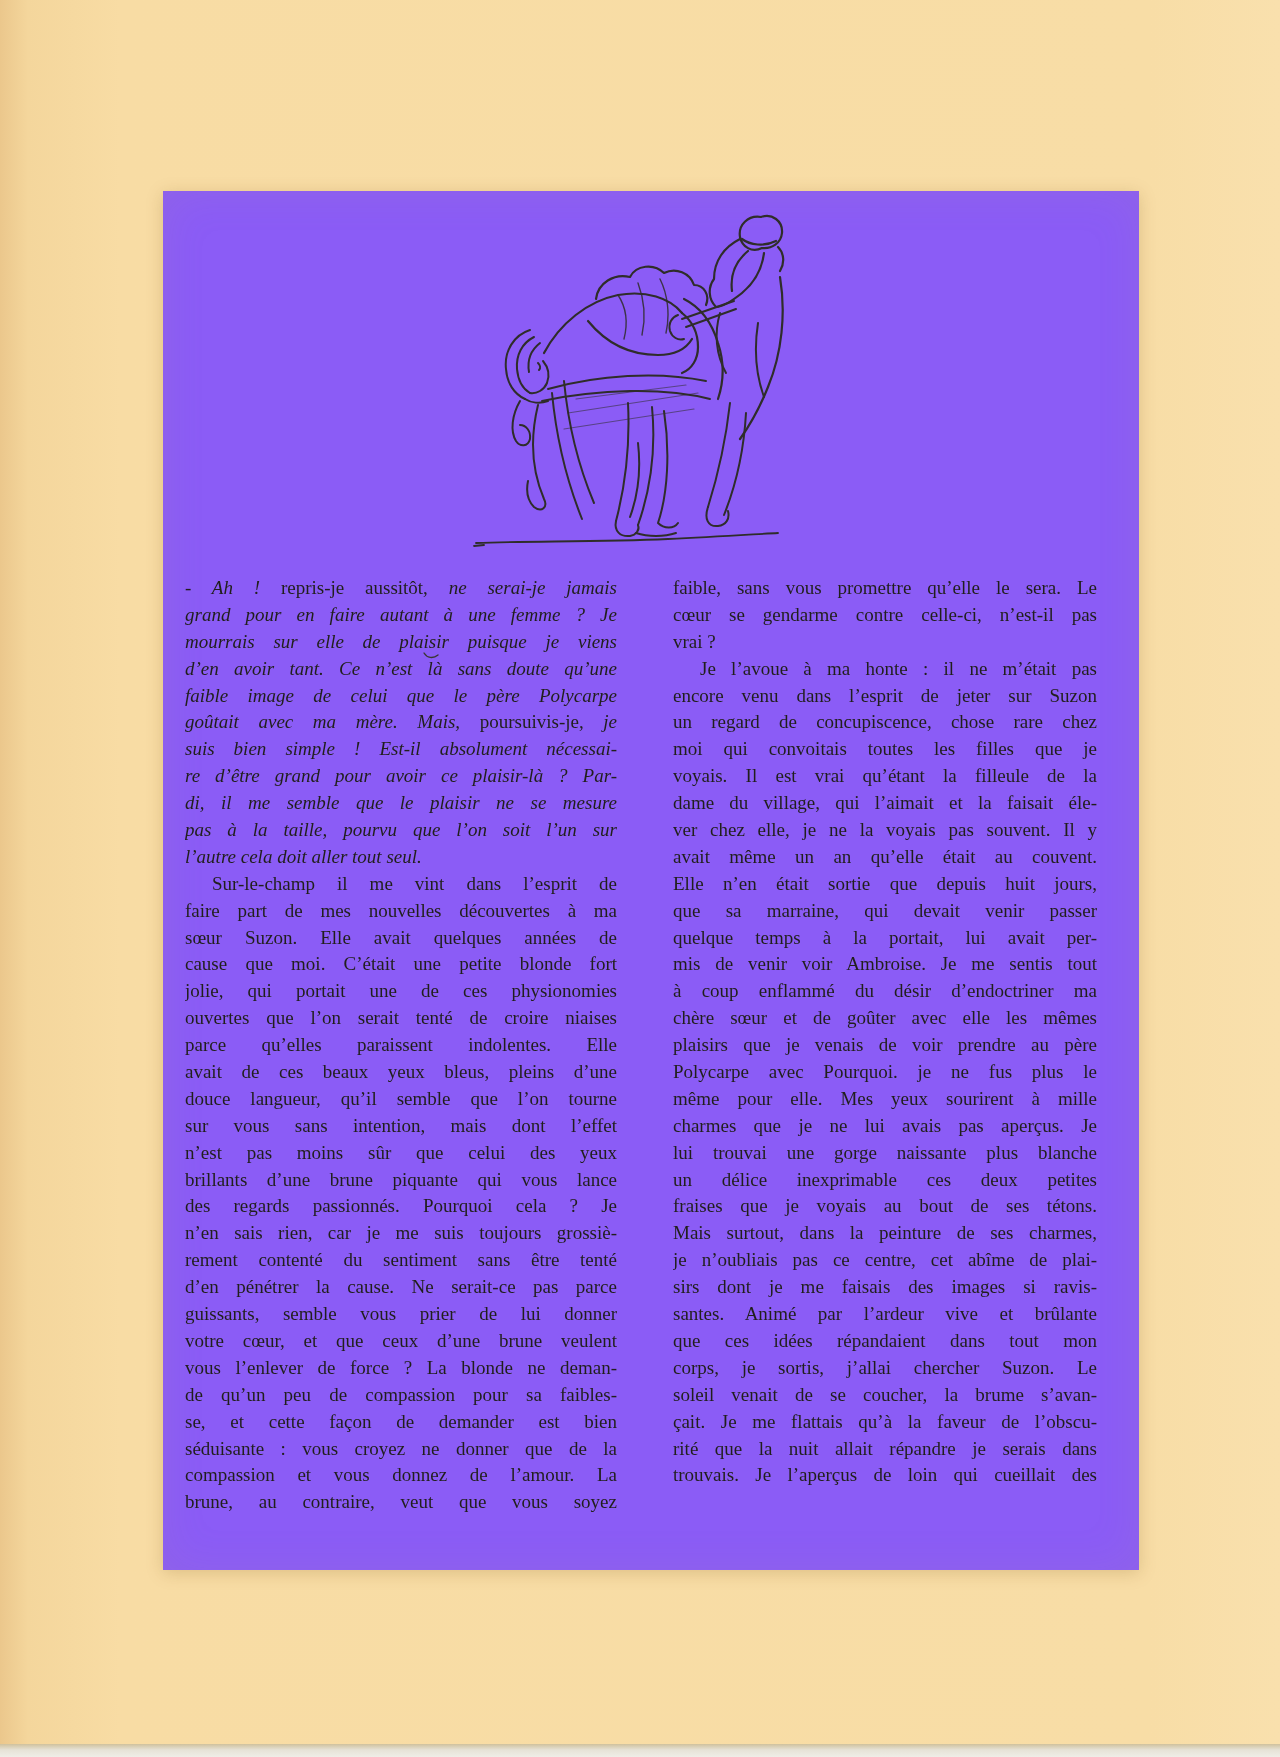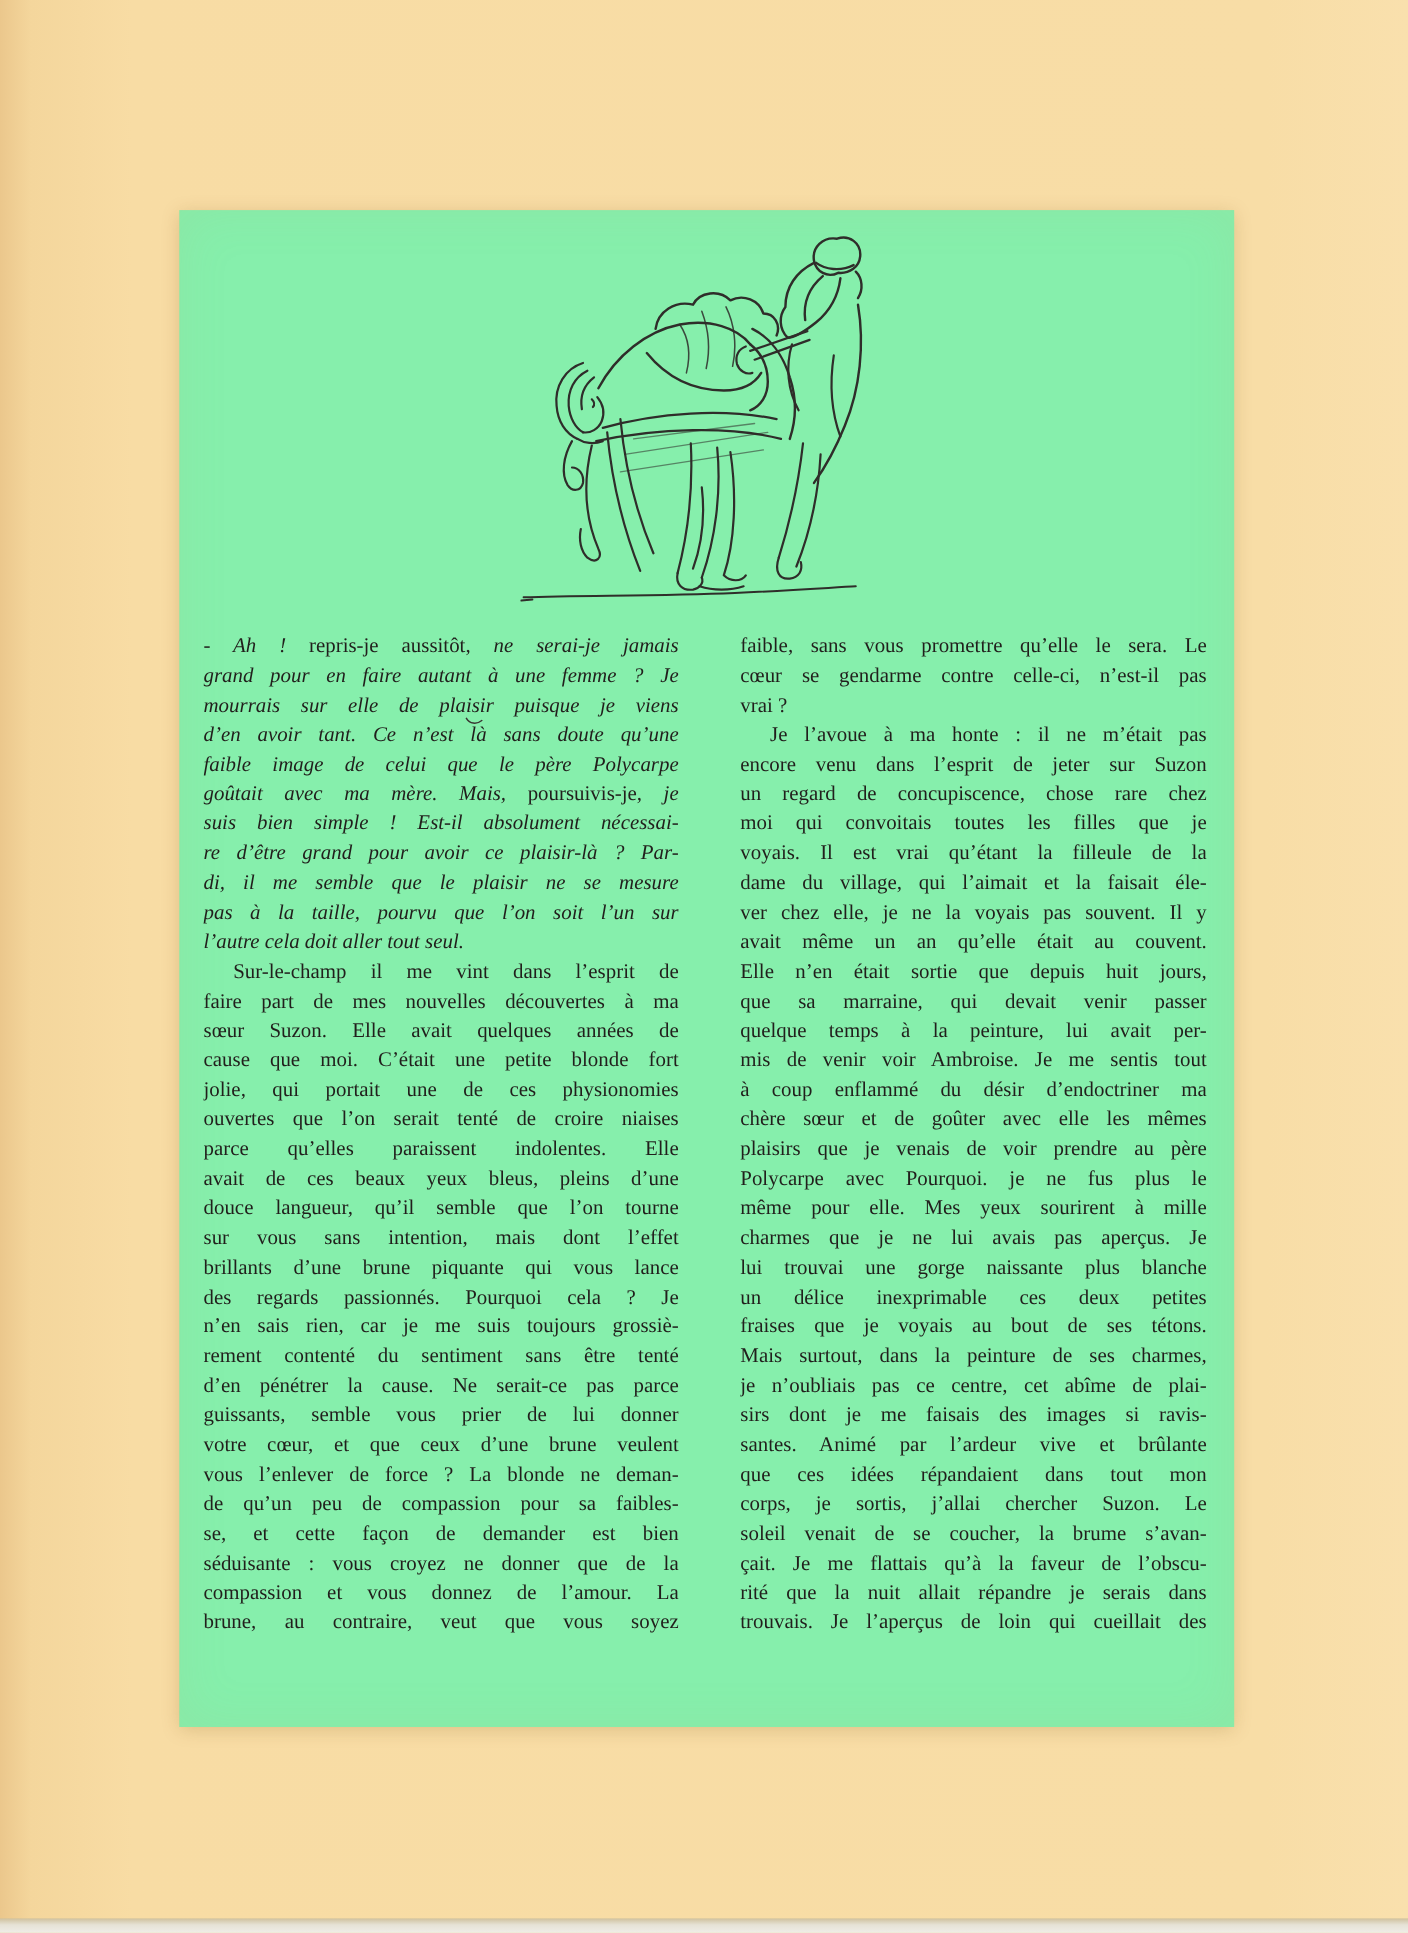--- a/index.html
+++ b/index.html
@@ -7,22 +7,23 @@
     width:1280px;height:1757px;position:relative;overflow:hidden;
     background:linear-gradient(90deg,#ebc78c 0px,#f4d69c 28px,#f8dca4 120px,#f8dda6 1150px,#f9e0ad 1280px);
     font-family:"Liberation Serif", serif;
   }
   .scan-bottom-strip{
     position:absolute;left:0;bottom:0;width:100%;height:13px;
     background:linear-gradient(180deg,#cfc19d 0,#e6e2d6 45%,#efede7 100%);
   }
   .page{
     position:absolute;left:163px;top:191px;width:959px;height:1379px;
-    background:#86efac;
+    background:#8b5cf6;
     box-shadow:0 3px 16px rgba(122,86,25,.22), inset 0 0 46px rgba(186,162,110,.10);
+    padding-left:17px;
   }
   .illustration{position:absolute;left:305px;top:12px;width:318px;height:352px;}
   .illustration svg{width:100%;height:100%;}
   .columns{
     position:absolute;left:22px;top:384px;width:912px;
     display:flex;gap:56px;color:#211f1c;
   }
   .col{font-size:19px;overflow:hidden;}
   .col-left{width:432px;}
   .col-right{width:424px;}
@@ -133,20 +134,21 @@
         <div class="tline indent"><span class="rm">Sur-le-champ il me vint dans l’esprit de</span></div>
         <div class="tline"><span class="rm">faire part de mes nouvelles découvertes à ma</span></div>
         <div class="tline"><span class="rm">sœur Suzon. Elle avait quelques années de</span></div>
         <div class="tline"><span class="rm">cause que moi. C’était une petite blonde fort</span></div>
         <div class="tline"><span class="rm">jolie, qui portait une de ces physionomies</span></div>
         <div class="tline"><span class="rm">ouvertes que l’on serait tenté de croire niaises</span></div>
         <div class="tline"><span class="rm">parce qu’elles paraissent indolentes. Elle</span></div>
         <div class="tline"><span class="rm">avait de ces beaux yeux bleus, pleins d’une</span></div>
         <div class="tline"><span class="rm">douce langueur, qu’il semble que l’on tourne</span></div>
         <div class="tline"><span class="rm">sur vous sans intention, mais dont l’effet</span></div>
+        <div class="tline"><span class="rm">n’est pas moins sûr que celui des yeux</span></div>
         <div class="tline"><span class="rm">brillants d’une brune piquante qui vous lance</span></div>
         <div class="tline"><span class="rm">des regards passionnés. Pourquoi cela ? Je</span></div>
         <div class="tline"><span class="rm">n’en sais rien, car je me suis toujours grossiè-</span></div>
         <div class="tline"><span class="rm">rement contenté du sentiment sans être tenté</span></div>
         <div class="tline"><span class="rm">d’en pénétrer la cause. Ne serait-ce pas parce</span></div>
         <div class="tline"><span class="rm">guissants, semble vous prier de lui donner</span></div>
         <div class="tline"><span class="rm">votre cœur, et que ceux d’une brune veulent</span></div>
         <div class="tline"><span class="rm">vous l’enlever de force ? La blonde ne deman-</span></div>
         <div class="tline"><span class="rm">de qu’un peu de compassion pour sa faibles-</span></div>
         <div class="tline"><span class="rm">se, et cette façon de demander est bien</span></div>
@@ -161,21 +163,21 @@
         <div class="tline indent"><span class="rm">Je l’avoue à ma honte : il ne m’était pas</span></div>
         <div class="tline"><span class="rm">encore venu dans l’esprit de jeter sur Suzon</span></div>
         <div class="tline"><span class="rm">un regard de concupiscence, chose rare chez</span></div>
         <div class="tline"><span class="rm">moi qui convoitais toutes les filles que je</span></div>
         <div class="tline"><span class="rm">voyais. Il est vrai qu’étant la filleule de la</span></div>
         <div class="tline"><span class="rm">dame du village, qui l’aimait et la faisait éle-</span></div>
         <div class="tline"><span class="rm">ver chez elle, je ne la voyais pas souvent. Il y</span></div>
         <div class="tline"><span class="rm">avait même un an qu’elle était au couvent.</span></div>
         <div class="tline"><span class="rm">Elle n’en était sortie que depuis huit jours,</span></div>
         <div class="tline"><span class="rm">que sa marraine, qui devait venir passer</span></div>
-        <div class="tline"><span class="rm">quelque temps à la peinture, lui avait per-</span></div>
+        <div class="tline"><span class="rm">quelque temps à la portait, lui avait per-</span></div>
         <div class="tline"><span class="rm">mis de venir voir Ambroise. Je me sentis tout</span></div>
         <div class="tline"><span class="rm">à coup enflammé du désir d’endoctriner ma</span></div>
         <div class="tline"><span class="rm">chère sœur et de goûter avec elle les mêmes</span></div>
         <div class="tline"><span class="rm">plaisirs que je venais de voir prendre au père</span></div>
         <div class="tline"><span class="rm">Polycarpe avec Pourquoi. je ne fus plus le</span></div>
         <div class="tline"><span class="rm">même pour elle. Mes yeux sourirent à mille</span></div>
         <div class="tline"><span class="rm">charmes que je ne lui avais pas aperçus. Je</span></div>
         <div class="tline"><span class="rm">lui trouvai une gorge naissante plus blanche</span></div>
         <div class="tline"><span class="rm">un délice inexprimable ces deux petites</span></div>
         <div class="tline"><span class="rm">fraises que je voyais au bout de ses tétons.</span></div>

